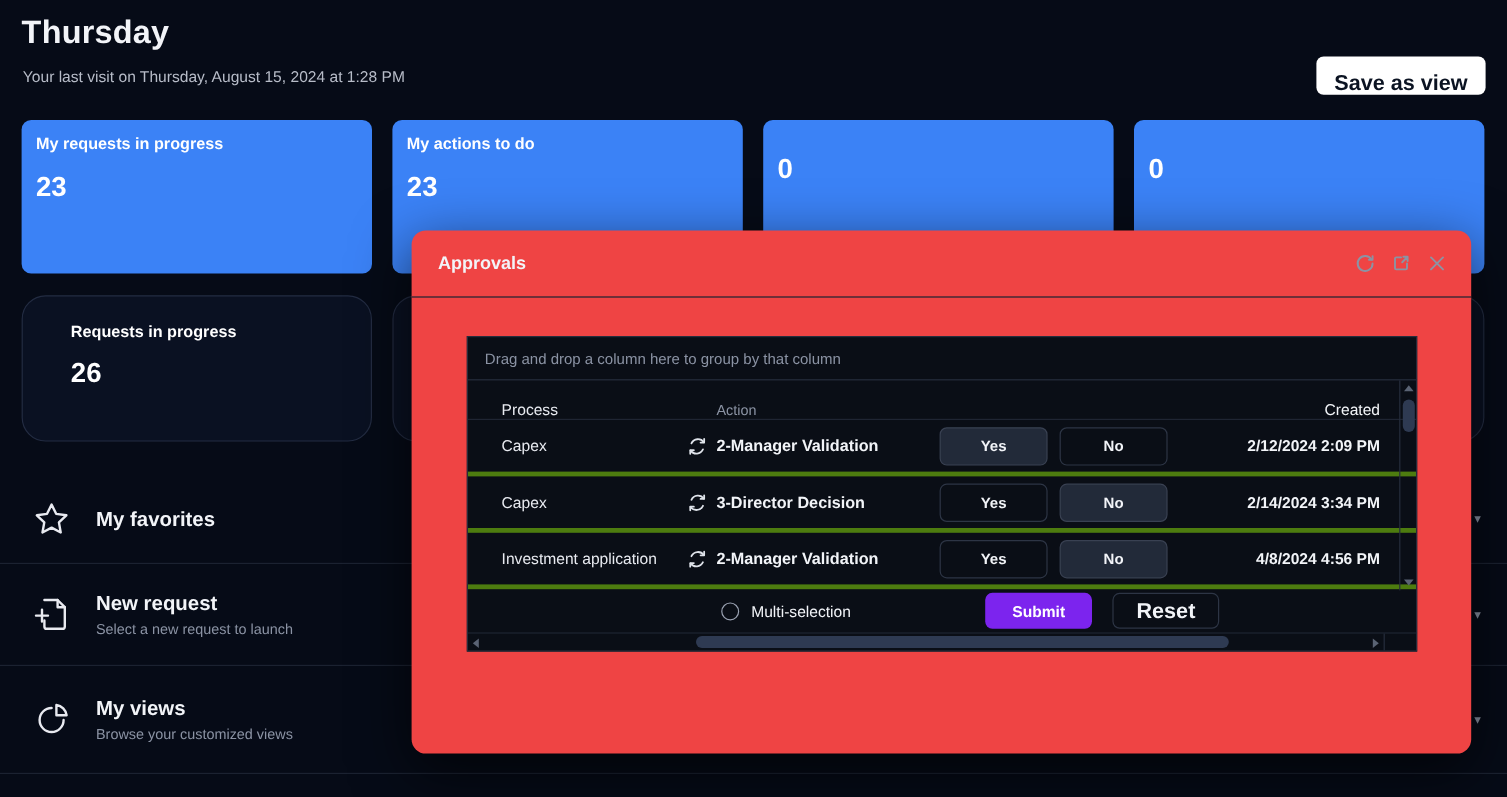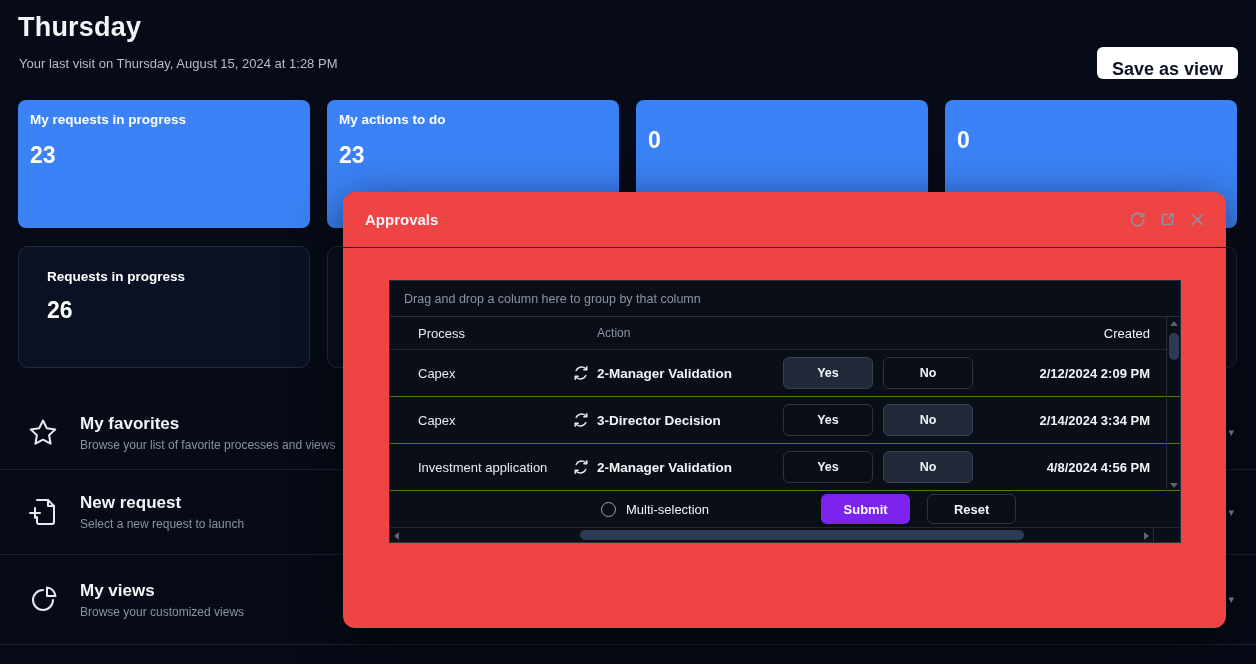--- a/index.html
+++ b/index.html
@@ -23,21 +23,21 @@
 
   
   .stat-row { position:absolute; left:18px; right:19px; top:100px; height:128px;
     display:grid; grid-template-columns:repeat(4,1fr); gap:17px; }
   .stat-card { background:#3b82f6; border-radius:8px; padding:12px; }
   .stat-card .label { font-size:13.5px; font-weight:600; color:#fff; }
   .stat-card .value { margin-top:15px; font-size:23px; font-weight:700; color:#fff; }
 
   
   .dark-card { position:absolute; top:246px; height:122px; width:292px;
-    background:#0a1122; border:1px solid #232c42; border-radius:10px; padding:22px 28px; }
+    background:#0a1122; border:1px solid #232c42; border-radius:20px; padding:22px 40px; }
   .dark-card .label { font-size:13.5px; font-weight:600; color:#fff; }
   .dark-card .value { margin-top:13px; font-size:23px; font-weight:700; color:#fff; }
   .dark-card.c1 { left:18px; }
   .dark-card.c2 { left:327px; }
   .dark-card.c4 { left:945px; }
 
   
   .nav-list { position:absolute; left:0; right:0; top:396px; }
   .nav-row { display:flex; align-items:center; padding:0 22px 0 26px; border-bottom:1px solid #1b2231; cursor:pointer; }
   .nav-row.r1 { height:74px; }
@@ -62,23 +62,23 @@
   .modal-actions { margin-left:auto; display:flex; align-items:center; gap:13px; }
   .icon-btn { width:17px; height:17px; color:#8b93a4; background:none; border:none; cursor:pointer; padding:0; }
   .icon-btn svg { width:100%; height:100%; display:block; }
 
   
   .grid-panel { position:absolute; left:46px; top:88px; width:792px;
     border:1px solid #262d3c; background:#0a0e16; }
   .drag-bar { height:36px; display:flex; align-items:center; padding:0 14px;
     border-bottom:1px solid #262d3c; font-size:12.5px; color:#8b93a4; }
 
-  .t-head { display:flex; align-items:center; height:33px; border-bottom:1px solid #1f2533;
+  .t-head { display:flex; align-items:flex-end; height:33px; border-bottom:1px solid #1f2533;
     font-size:12px; color:#8b93a4;gap:25px; }
-  .t-row { display:flex; align-items:center; height:47px; border-bottom:1px solid #4d7c0f; }
+  .t-row { display:flex; align-items:center; height:47px; border-bottom:4px solid #4d7c0f; }
   .col-process { width:183px; padding-left:28px; font-size:13px; color:#e8eaf0; }
   .col-action  { width:210px; display:flex; align-items:center; gap:8px; font-size:13.5px; font-weight:700; color:#f2f4f8; }
   .col-action .sync { width:16px; height:16px; color:#dfe3ea; flex:0 0 16px; }
   .col-action .sync svg { width:100%; height:100%; }
   .col-yes, .col-no { width:90px; flex:0 0 90px; }
   .col-no { margin-left:10px; }
   .col-created { flex:1; text-align:right; padding-right:30px; font-size:13px; font-weight:700; color:#f2f4f8; }
   .t-head .col-action { font-weight:400; font-size:12px; color:#8b93a4; }
   .t-head .col-created { text-align:left; padding-left:33px; font-weight:400; }
 
@@ -86,21 +86,21 @@
     color:#f2f4f8; font-family:inherit; cursor:pointer; background:transparent; border:1px solid #2d3545; }
   .toggle.filled { background:#222a39; border-color:#394152; }
 
   
   .multi-row { display:flex; align-items:center; height:37px; border-bottom:1px solid #1f2533; padding-left:211px; }
   .checkbox-circle { width:15px; height:15px; border:1.5px solid #9aa2b2; border-radius:50%; background:transparent; cursor:pointer; flex:0 0 15px; }
   .multi-label { margin-left:10px; font-size:13px; color:#f2f4f8; }
   .btn-submit { margin-left:112px; width:89px; height:30px; background:#7c24ee; color:#fff;
     border:none; border-radius:6px; font-size:13px; font-weight:600; font-family:inherit; cursor:pointer; }
   .btn-reset { margin-left:17px; width:89px; height:30px; background:transparent; color:#f2f4f8;
-    border:1px solid #2d3545; border-radius:6px; font-size:13px; font-weight:600; font-family:inherit; cursor:pointer; }
+    border:1px solid #2d3545; border-radius:6px; font-size:18px; font-weight:600; font-family:inherit; cursor:pointer; }
 
   
   .h-scroll { position:relative; height:14px; width:764px; border-right:1px solid #262d3c; }
   .h-thumb { position:absolute; left:190px; top:2px; width:444px; height:10px; background:#2e3a52; border-radius:5px; }
   .h-arrow { position:absolute; top:4px; width:0; height:0; border-top:4px solid transparent; border-bottom:4px solid transparent; }
   .h-arrow.left { left:4px; border-right:5px solid #5a6374; }
   .h-arrow.right { right:4px; border-left:5px solid #5a6374; }
   .v-scroll { position:absolute; right:0; top:36px; width:14px; height:175px; border-left:1px solid #262d3c; }
   .v-thumb { position:absolute; left:2px; top:16px; width:10px; height:27px; background:#2e3a52; border-radius:5px; }
   .v-arrow { position:absolute; left:3px; width:0; height:0; border-left:4px solid transparent; border-right:4px solid transparent; }
@@ -142,21 +142,20 @@
 
   <div class="nav-list">
     <div class="nav-row r1">
       <span class="nav-icon">
         <svg viewBox="0 0 34 34" fill="none" stroke="currentColor" stroke-width="2" stroke-linejoin="round">
           <path d="M17 4.5 L20.8 12.2 L29.3 13.4 L23.1 19.3 L24.6 27.7 L17 23.7 L9.4 27.7 L10.9 19.3 L4.7 13.4 L13.2 12.2 Z"></path>
         </svg>
       </span>
       <span class="nav-text">
         <div class="nav-title">My favorites</div>
-        <div class="nav-sub">Browse your list of favorite processes and views</div>
       </span>
       <span class="nav-chevron">▾</span>
     </div>
     <div class="nav-row r2">
       <span class="nav-icon">
         <svg viewBox="0 0 34 34" fill="none" stroke="currentColor" stroke-width="2" stroke-linejoin="round" stroke-linecap="round">
           <path d="M11 5 h11 l6 6 v16 a2 2 0 0 1 -2 2 H13 a2 2 0 0 1 -2 -2 v-5"></path>
           <path d="M22 5 v6 h6"></path>
           <path d="M4 18 h10 M9 13 v10"></path>
         </svg>

